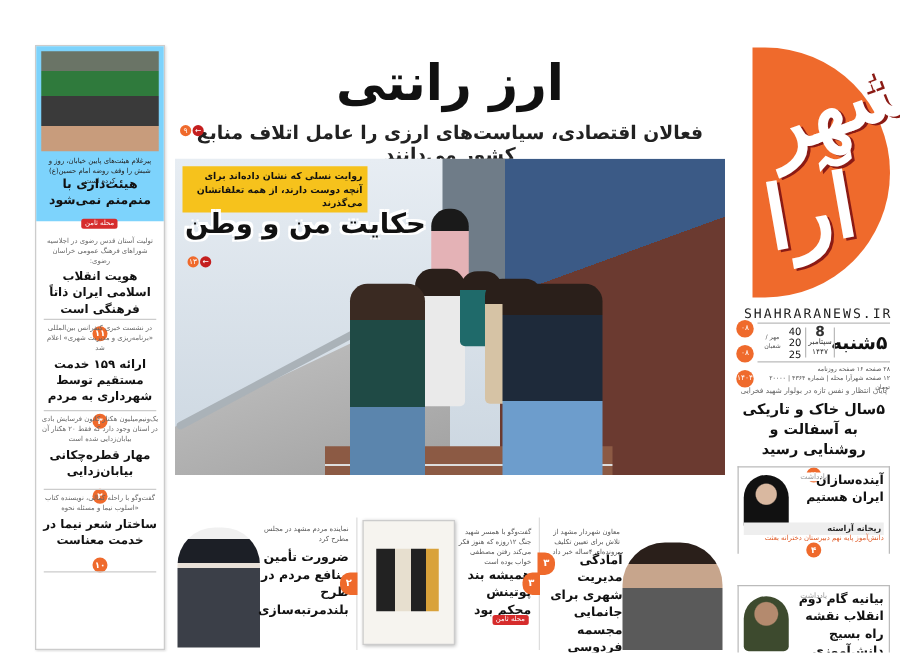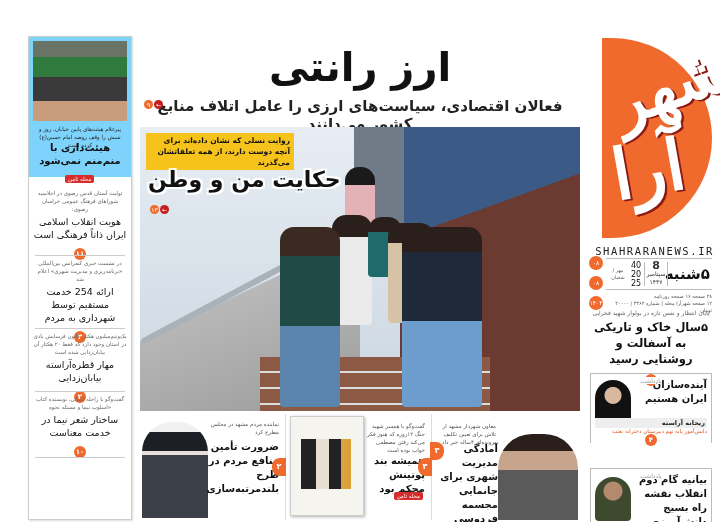--- a/index.html
+++ b/index.html
@@ -48,21 +48,21 @@
 
   
   .masthead { position: absolute; left: 140px; top: 40px; width: 440px; text-align: center; }
   .main-title { font-family: "DejaVu Sans", sans-serif; font-size: 40px; font-weight: 900; letter-spacing: 2px; line-height: 54px; }
   .main-sub { font-size: 15px; font-weight: bold; color: #222; margin-top: 3px; }
   .mast-badge { position: absolute; left: 4px; top: 60px; display: flex; gap: 1px; direction: ltr; }
   .dot-red { width: 9px; height: 9px; border-radius: 5px; background: #c41e1e; color: #fff; font-size: 6px; line-height: 9px; text-align: center; }
   .dot-org { width: 9px; height: 9px; border-radius: 5px; background: #ef6a2c; color: #fff; font-size: 6px; line-height: 9px; text-align: center; }
 
   
-  .hero { position: absolute; left: 140px; top: 127px; width: 440px; height: 284px; overflow: hidden; background: linear-gradient(180deg, #e7edf3 0%, #cbd6e0 100%); }
+  .hero { position: absolute; left: 140px; top: 127px; width: 440px; height: 253px; overflow: hidden; background: linear-gradient(180deg, #e7edf3 0%, #cbd6e0 100%); }
   .hero-wall-dark { position: absolute; right: 0; top: 0; width: 180px; height: 284px; background: linear-gradient(160deg, #3b5a86 0 32%, #6b3a30 32% 100%); }
   .hero-pillar { position: absolute; left: 214px; top: 0; width: 50px; height: 110px; background: #6f7c88; }
   .hero-rail-wall { position: absolute; left: 0; top: 110px; width: 220px; height: 174px; background: linear-gradient(160deg, #c9c9c9, #9b9b9b); clip-path: polygon(0 60%, 100% 0, 100% 100%, 0 100%); }
   .hero-rail { position: absolute; left: -10px; top: 165px; width: 200px; height: 6px; background: #aab2b8; transform: rotate(-28deg); border-radius: 3px; }
   .hero-stairs { position: absolute; left: 120px; top: 230px; width: 230px; height: 54px; background: repeating-linear-gradient(180deg, #8c5a44 0 14px, #ddd 14px 16px); }
   .person { position: absolute; border-radius: 14px 14px 4px 4px; }
   .p1 { left: 140px; top: 100px; width: 60px; height: 180px; background: linear-gradient(180deg, #3a2a22 0 16%, #1f4a45 16% 55%, #5b85ad 55% 100%); }
   .p2 { left: 192px; top: 88px; width: 40px; height: 110px; background: linear-gradient(180deg, #2a1f1a 0 20%, #eaeaea 20% 100%); }
   .p3 { left: 205px; top: 40px; width: 30px; height: 80px; background: linear-gradient(180deg, #1a1a1a 0 22%, #e4b2b6 22% 100%); }
   .p4 { left: 228px; top: 90px; width: 34px; height: 60px; background: linear-gradient(180deg, #2a1f1a 0 25%, #1f6a6a 25% 100%); }
@@ -99,21 +99,21 @@
 
   
   .left-col { position: absolute; left: 28px; top: 36px; width: 104px; height: 484px; border: 1px solid #ccc; box-shadow: 1px 1px 2px rgba(0,0,0,.15); }
   .feat-box { position: absolute; left: 0; top: 0; width: 102px; height: 140px; background: #7dd3fc; }
   .feat-photo { position: absolute; left: 4px; top: 4px; width: 94px; height: 80px; background: linear-gradient(180deg, #6a7466 0 20%, #2f7a3c 20% 45%, #3a3a3a 45% 75%, #c89c7c 75%); }
   .feat-kicker { position: absolute; left: 4px; top: 88px; width: 94px; font-size: 5.5px; line-height: 8px; text-align: center; color: #222; }
   .feat-head { position: absolute; left: 2px; top: 104px; width: 98px; font-size: 10px; font-weight: bold; line-height: 13px; text-align: center; color: #111; }
   .mag-tag { position: absolute; left: 36px; top: 138px; background: #d62c2c; color: #fff; font-size: 5.5px; padding: 1px 3px; border-radius: 2px; }
   .l-story { position: absolute; left: 4px; width: 94px; text-align: center; }
   .l-kicker { font-size: 5.5px; color: #666; line-height: 8px; }
-  .l-head { font-size: 9.5px; font-weight: normal; line-height: 13px; margin-top: 2px; }
+  .l-head { font-size: 9.5px; font-weight: bold; line-height: 13px; margin-top: 2px; }
   .l-div { position: absolute; left: 6px; width: 90px; height: 1px; background: #ccc; }
   .l1 { top: 152px; }
   .l2 { top: 222px; }
   .l3 { top: 295px; }
   .l4 { top: 358px; }
   .l5 { top: 424px; }
 </style>
 </head>
 <body>
 
@@ -234,28 +234,28 @@
 
   <div class="l-story l1">
     <div class="l-kicker">تولیت آستان قدس رضوی در اجلاسیه شوراهای فرهنگ عمومی خراسان رضوی:</div>
     <div class="l-head">هویت انقلاب اسلامی ایران ذاتاً فرهنگی است</div>
     <span class="page-dot">۱۱</span>
   </div>
   <div class="l-div" style="top:218px"></div>
 
   <div class="l-story l2">
     <div class="l-kicker">در نشست خبری کنفرانس بین‌المللی «برنامه‌ریزی و مدیریت شهری» اعلام شد</div>
-    <div class="l-head">ارائه 254 خدمت مستقیم توسط شهرداری به مردم</div>
+    <div class="l-head">ارائه ۱۵۹ خدمت مستقیم توسط شهرداری به مردم</div>
     <span class="page-dot">۳</span>
   </div>
   <div class="l-div" style="top:291px"></div>
 
   <div class="l-story l3">
     <div class="l-kicker">یک‌ونیم‌میلیون هکتار کانون فرسایش بادی در استان وجود دارد که فقط ۲۰ هکتار آن بیابان‌زدایی شده است</div>
-    <div class="l-head">مهار قطره‌آراسته بیابان‌زدایی</div>
+    <div class="l-head">مهار قطره‌چکانی بیابان‌زدایی</div>
     <span class="page-dot">۲</span>
   </div>
   <div class="l-div" style="top:354px"></div>
 
   <div class="l-story l4">
     <div class="l-kicker">گفت‌وگو با راحله کمالی، نویسنده کتاب «اسلوب نیما و مسئله نحوه</div>
     <div class="l-head">ساختار شعر نیما در خدمت معناست</div>
     <span class="page-dot">۱۰</span>
   </div>
   <div class="l-div" style="top:420px"></div>

